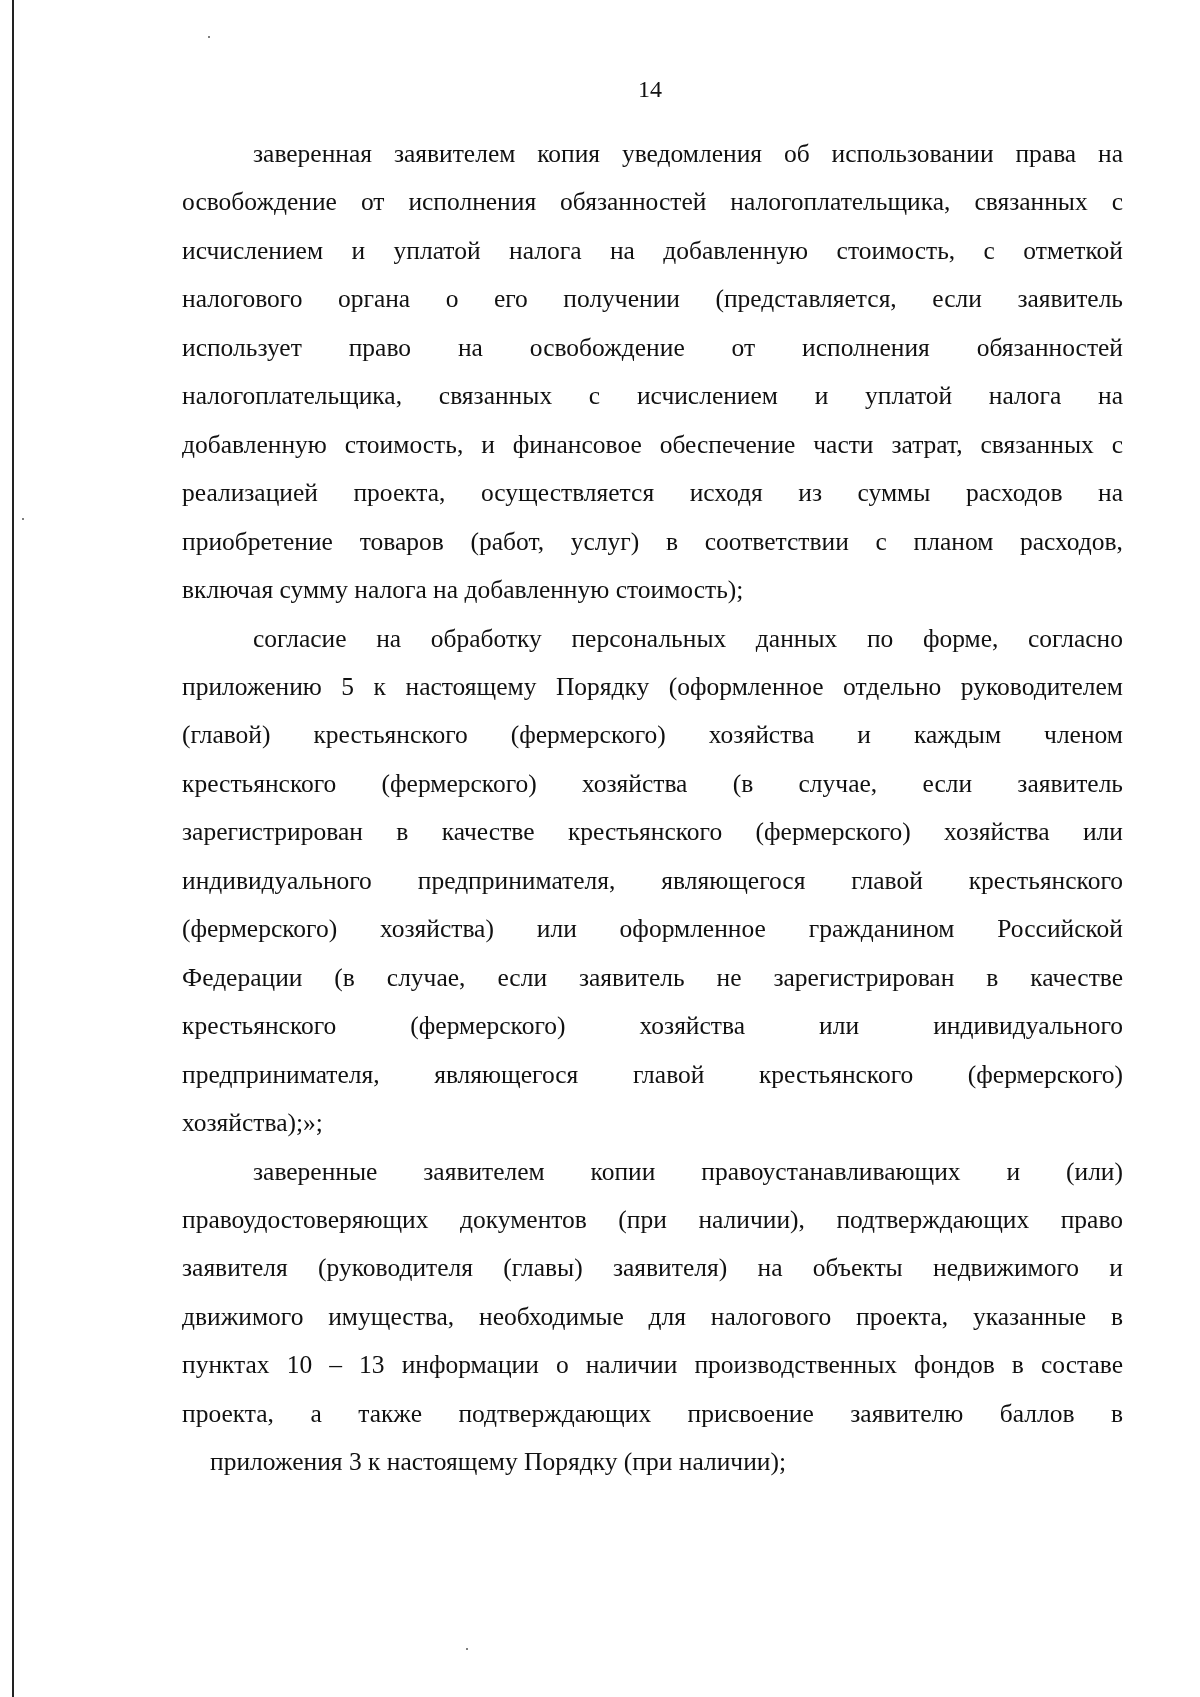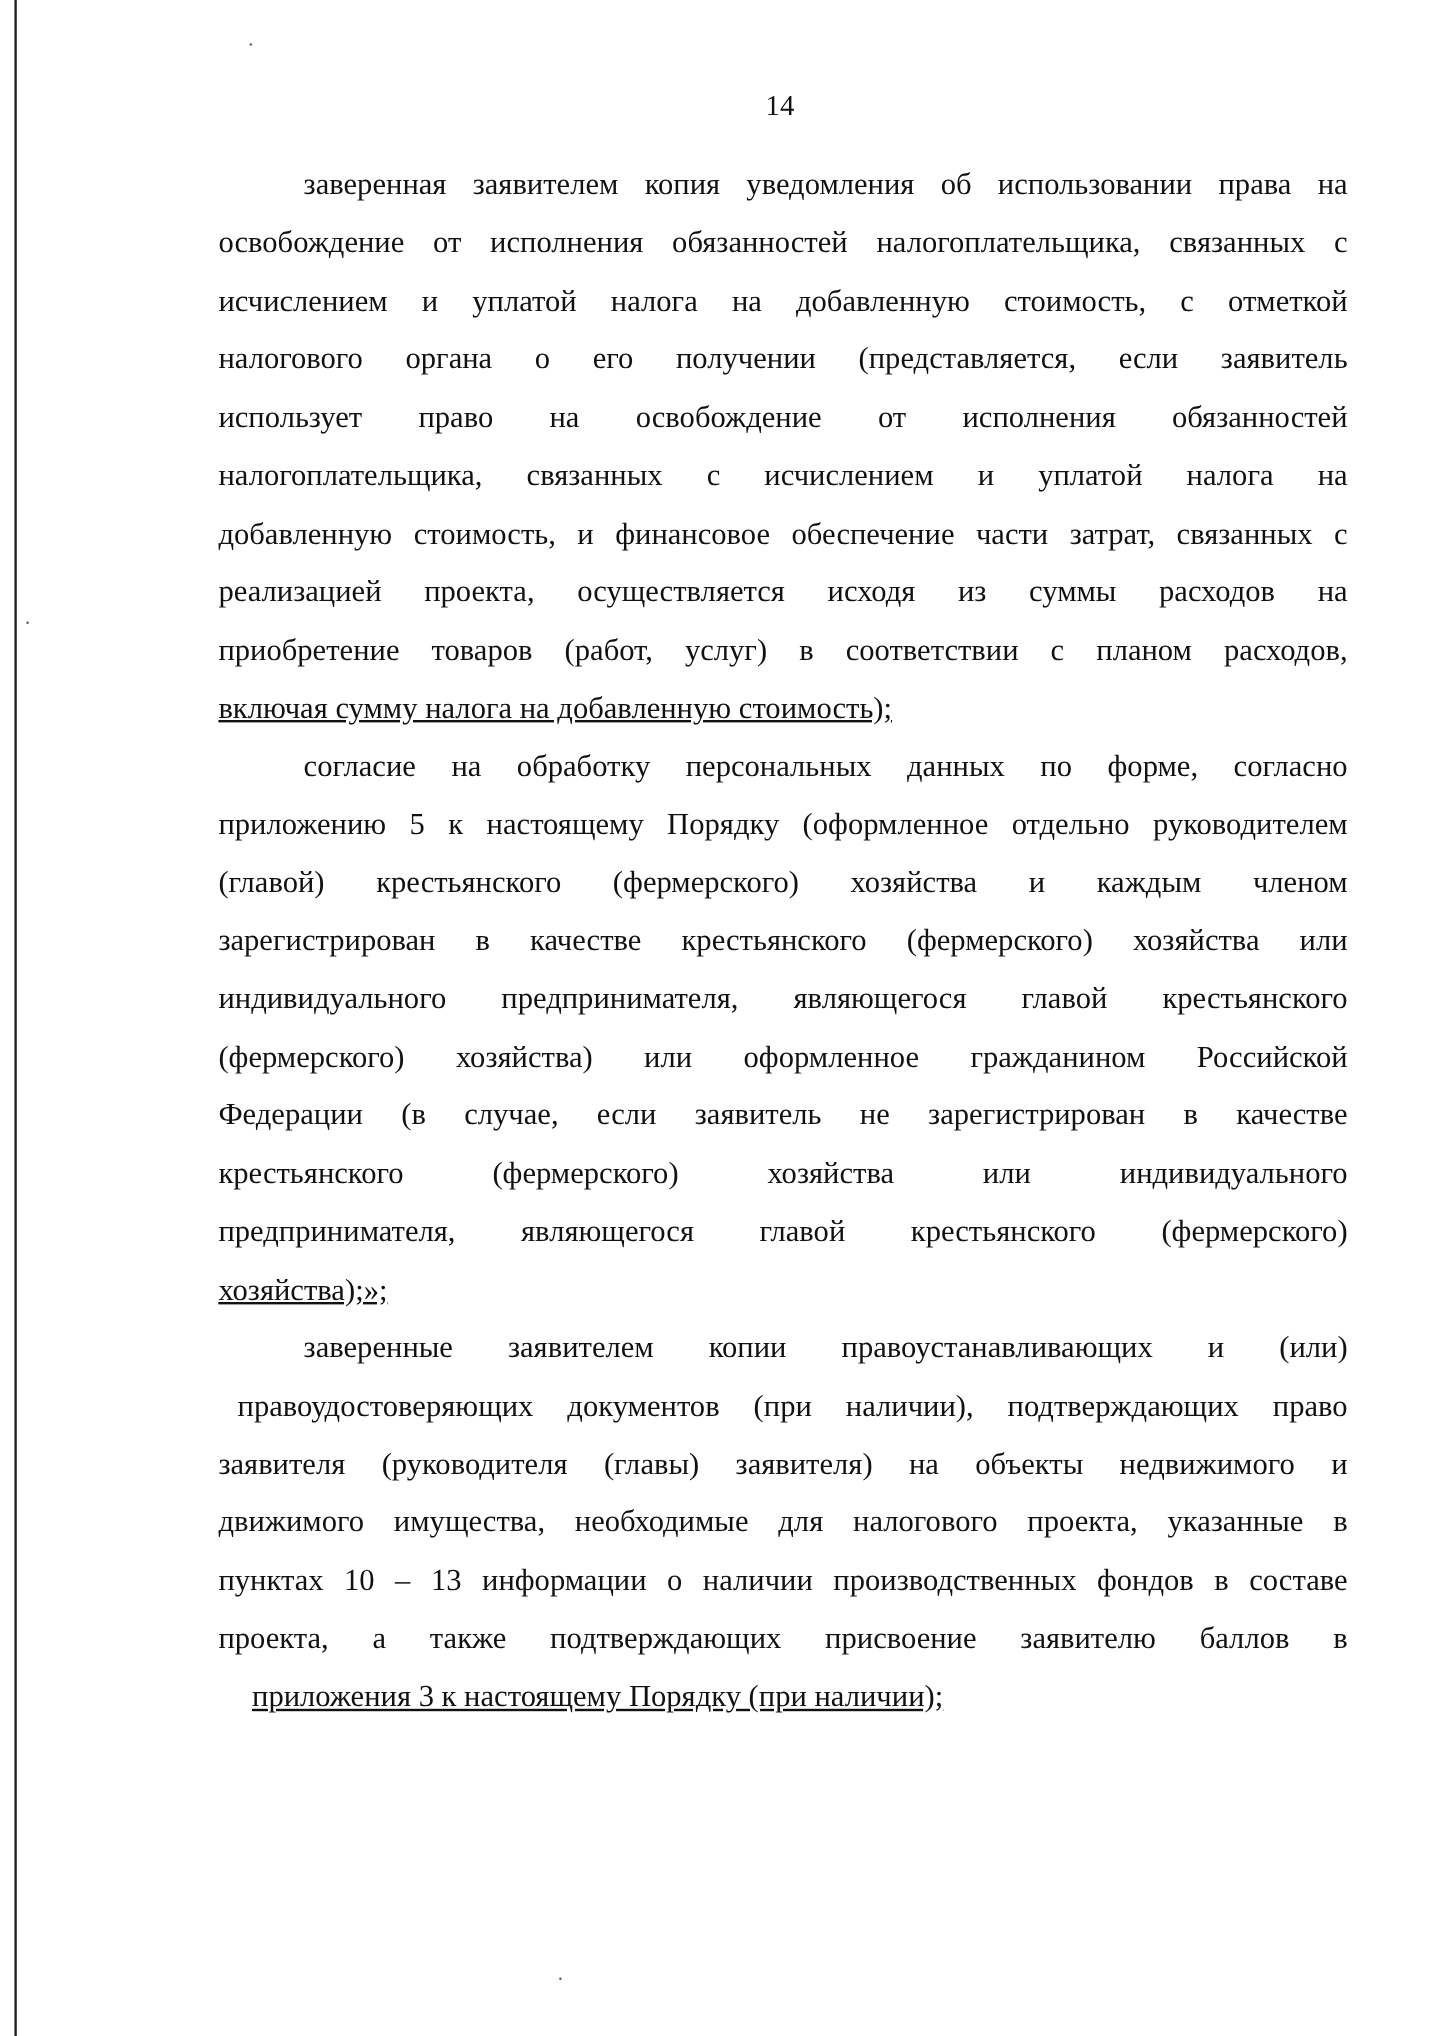--- a/index.html
+++ b/index.html
@@ -49,21 +49,20 @@
       text-align: justify;
     }
     .line {
       display: block;
       text-align: justify;
       text-align-last: justify;
       white-space: nowrap;
     }
     .line.last {
       text-align-last: left;
-      text-decoration: underline;
     }
     .line.indent {
       padding-left: 71px;
     }
   </style>
 </head>
 <body>
 
 <div class="margin-line"></div>
 <div class="speck" style="left:208px;top:36px;"></div>
@@ -82,30 +81,31 @@
       <span class="line" style="white-space: normal;">налогоплательщика, связанных с исчислением и уплатой налога на</span>
       <span class="line" style="white-space: normal;">добавленную стоимость, и финансовое обеспечение части затрат, связанных с</span>
       <span class="line" style="white-space: normal;">реализацией проекта, осуществляется исходя из суммы расходов на</span>
       <span class="line" style="white-space: normal;">приобретение товаров (работ, услуг) в соответствии с планом расходов,</span>
       <span class="line last" style="white-space: normal;">включая сумму налога на добавленную стоимость);</span>
     </div>
   <div class="para-block" id="p1">
       <span class="line indent" style="white-space: normal;">согласие на обработку персональных данных по форме, согласно</span>
       <span class="line" style="white-space: normal;">приложению 5 к настоящему Порядку (оформленное отдельно руководителем</span>
       <span class="line" style="white-space: normal;">(главой) крестьянского (фермерского) хозяйства и каждым членом</span>
+      <span class="line" style="white-space: normal;">крестьянского (фермерского) хозяйства (в случае, если заявитель</span>
       <span class="line" style="white-space: normal;">зарегистрирован в качестве крестьянского (фермерского) хозяйства или</span>
       <span class="line" style="white-space: normal;">индивидуального предпринимателя, являющегося главой крестьянского</span>
       <span class="line" style="white-space: normal;">(фермерского) хозяйства) или оформленное гражданином Российской</span>
       <span class="line" style="white-space: normal;">Федерации (в случае, если заявитель не зарегистрирован в качестве</span>
       <span class="line" style="white-space: normal;">крестьянского (фермерского) хозяйства или индивидуального</span>
       <span class="line" style="white-space: normal;">предпринимателя, являющегося главой крестьянского (фермерского)</span>
       <span class="line last" style="white-space: normal;">хозяйства);»;</span>
     </div>
   <div class="para-block" id="p2">
       <span class="line indent" style="white-space: normal;">заверенные заявителем копии правоустанавливающих и (или)</span>
-      <span class="line" style="white-space: normal; margin-left: 16px;">правоудостоверяющих документов (при наличии), подтверждающих право</span>
+      <span class="line" style="white-space: normal;">правоудостоверяющих документов (при наличии), подтверждающих право</span>
       <span class="line" style="white-space: normal;">заявителя (руководителя (главы) заявителя) на объекты недвижимого и</span>
       <span class="line" style="white-space: normal;">движимого имущества, необходимые для налогового проекта, указанные в</span>
       <span class="line" style="white-space: normal;">пунктах 10 – 13 информации о наличии производственных фондов в составе</span>
       <span class="line" style="white-space: normal;">проекта, а также подтверждающих присвоение заявителю баллов в</span>
       <span class="line last" style="white-space: normal; margin-left: 28px;">приложения 3 к настоящему Порядку (при наличии);</span>
     </div>
 </div>
 
 </body></html>

